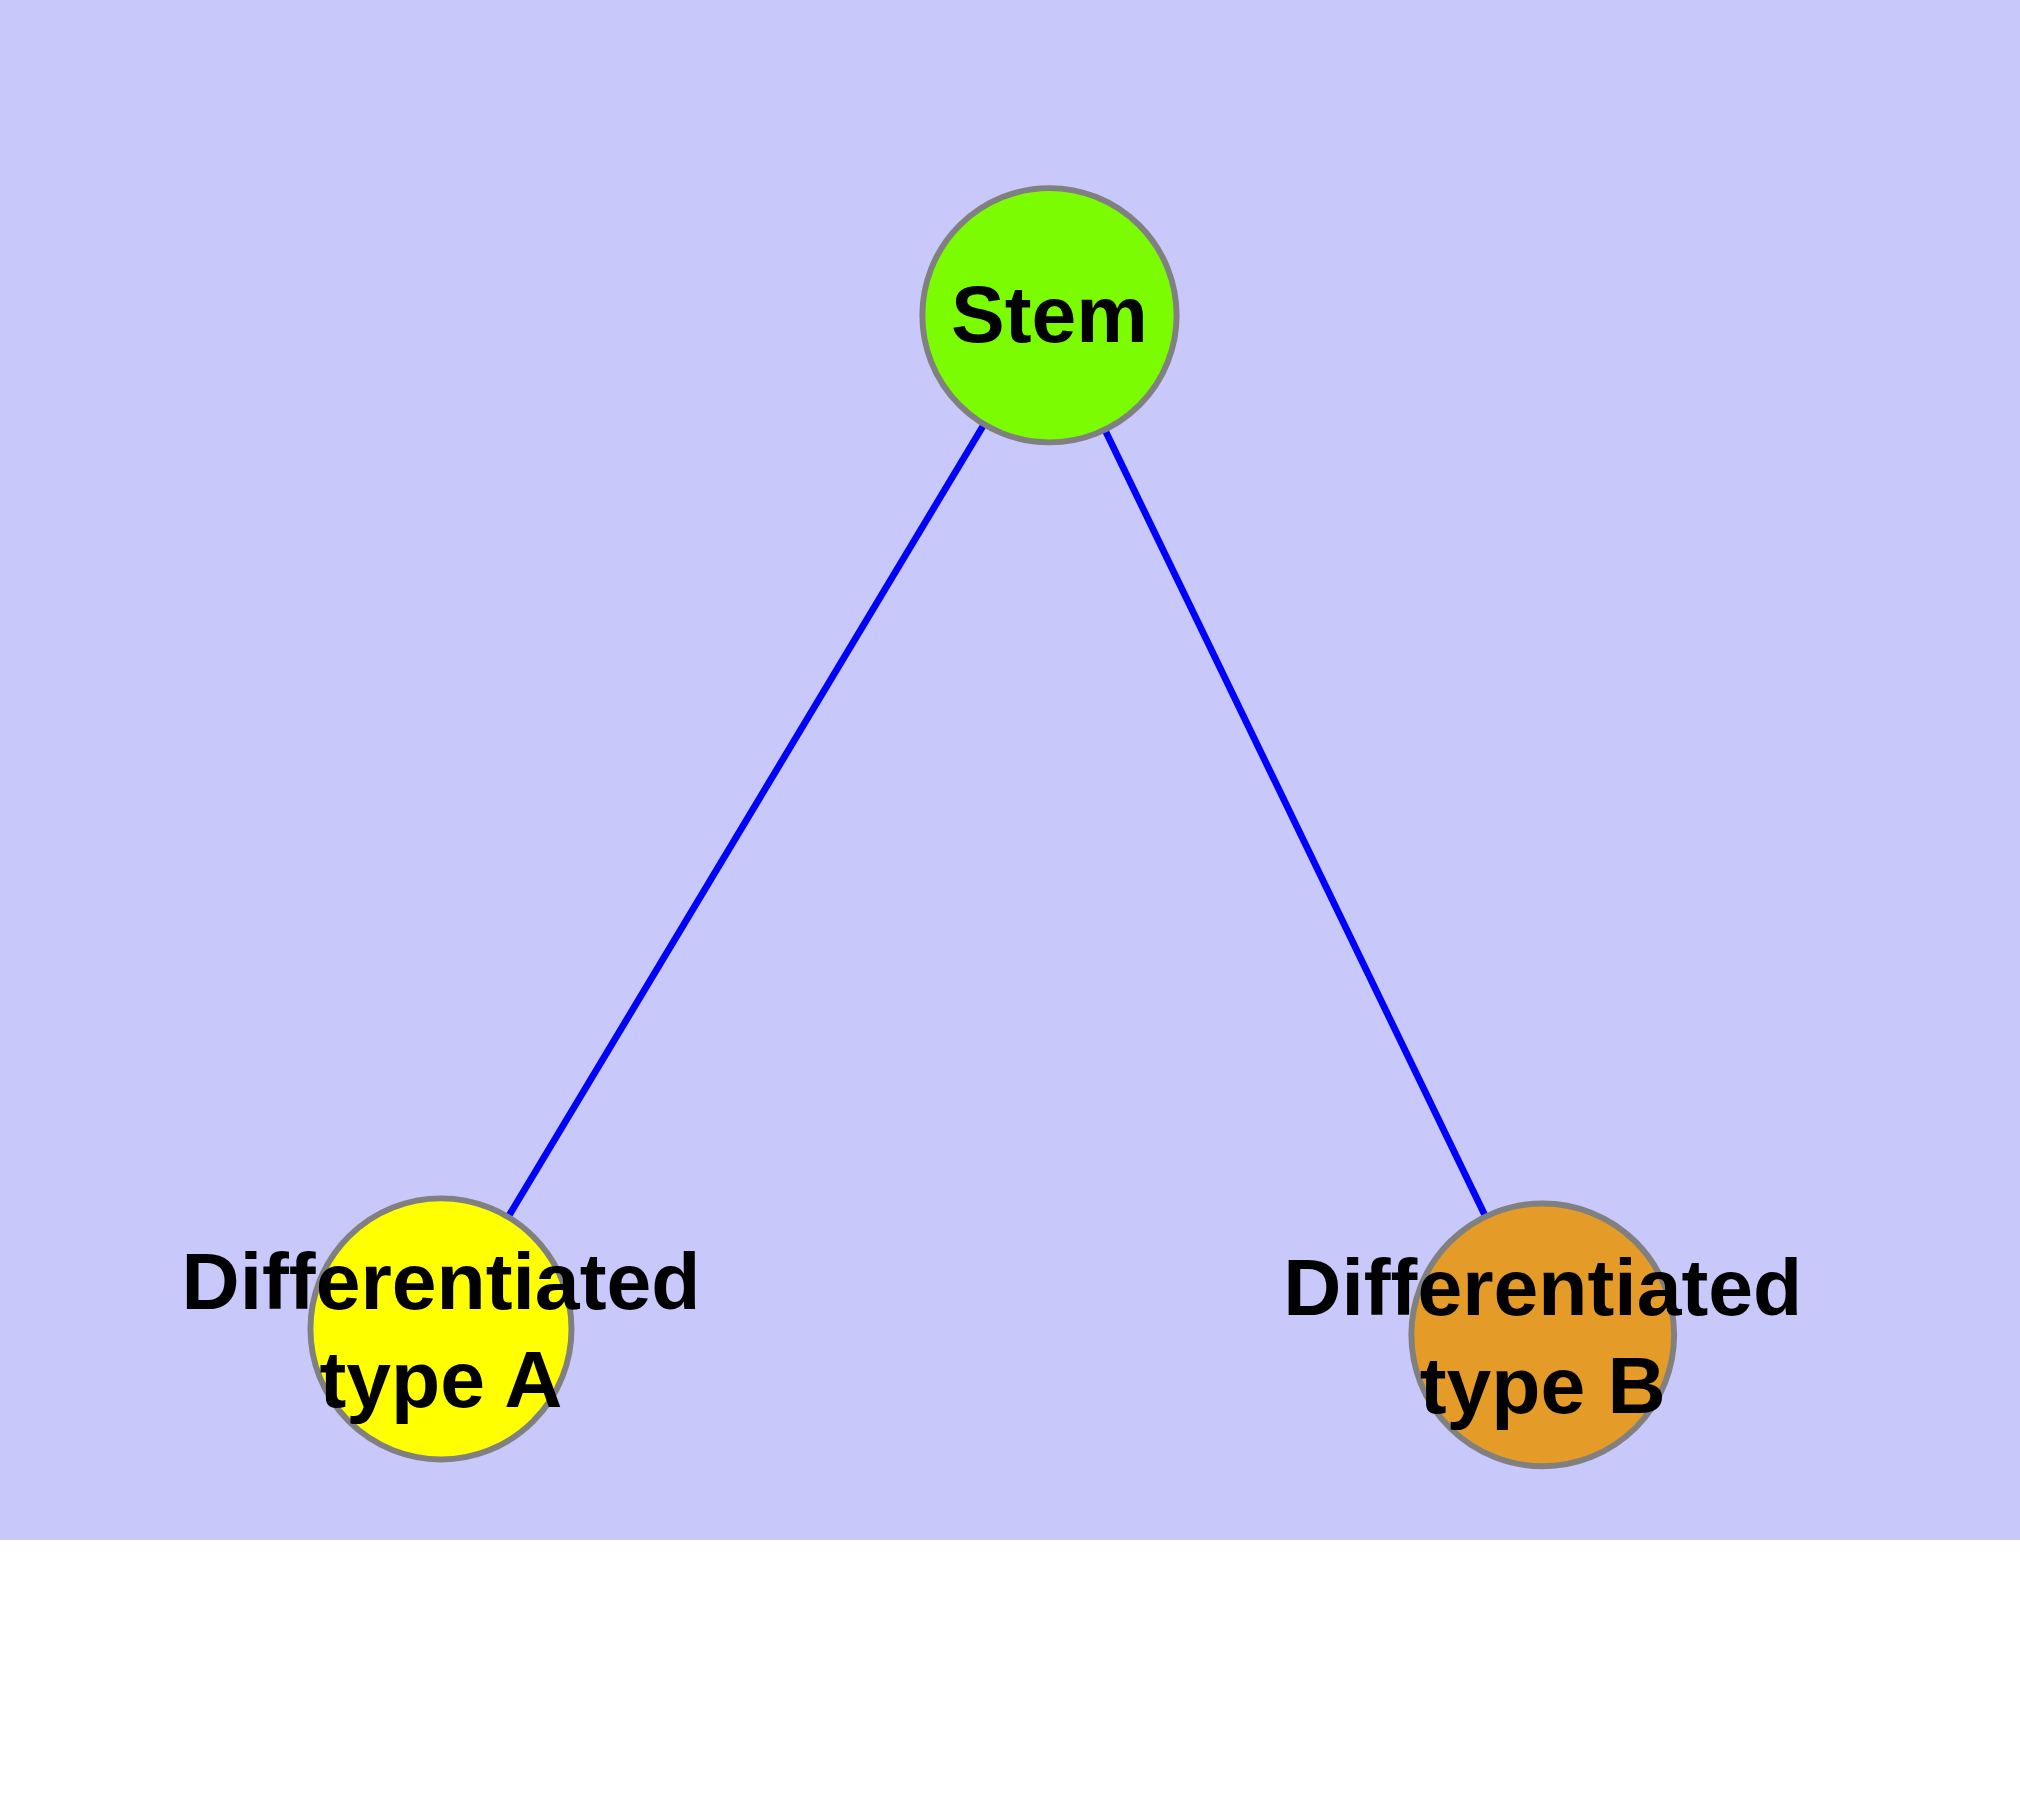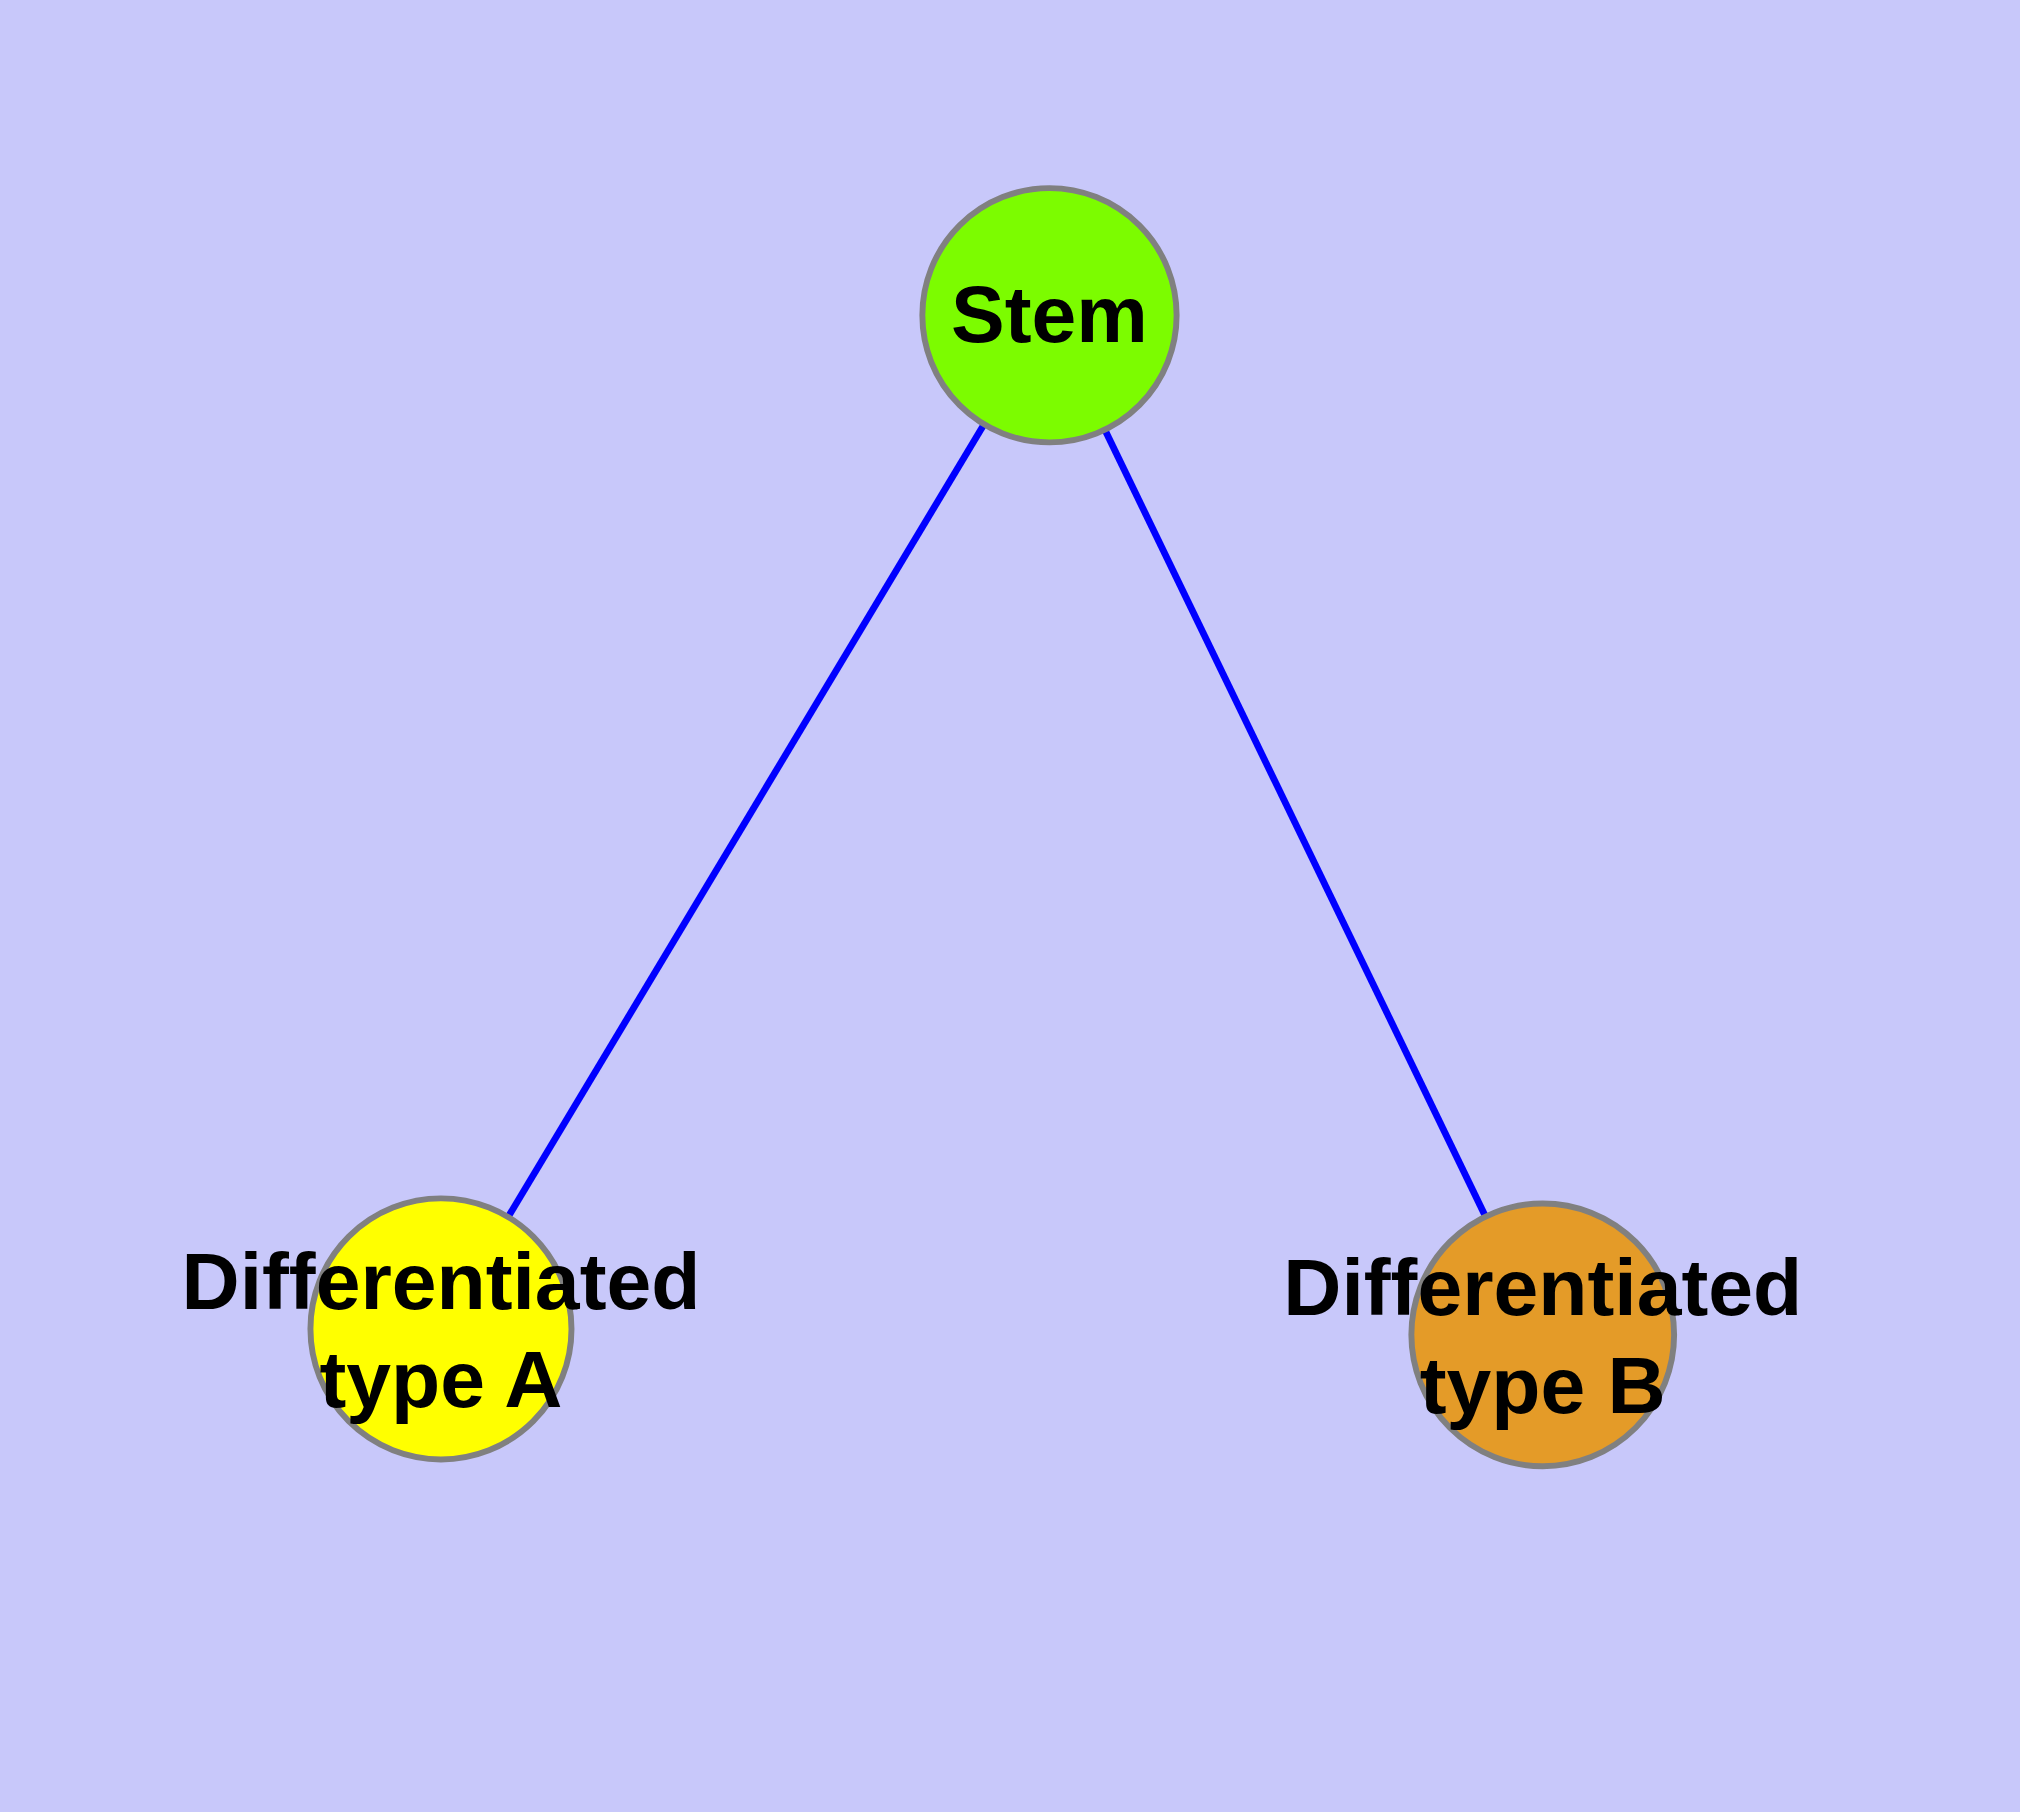--- a/index.html
+++ b/index.html
@@ -4,21 +4,21 @@
 <title>Cell Differentiation Graph</title>
 <style>
   html, body {
     margin: 0;
     padding: 0;
     background: #ffffff;
   }
   #canvas {
     position: relative;
     width: 2021px;
-    height: 1812px;
+    height: 1540px;
     overflow: hidden;
     font-family: "Liberation Sans", "DejaVu Sans", sans-serif;
   }
   #graph-bg {
     position: absolute;
     left: 0;
     top: 0;
     width: 2021px;
     height: 1812px;
     background: #c8c8fa;

